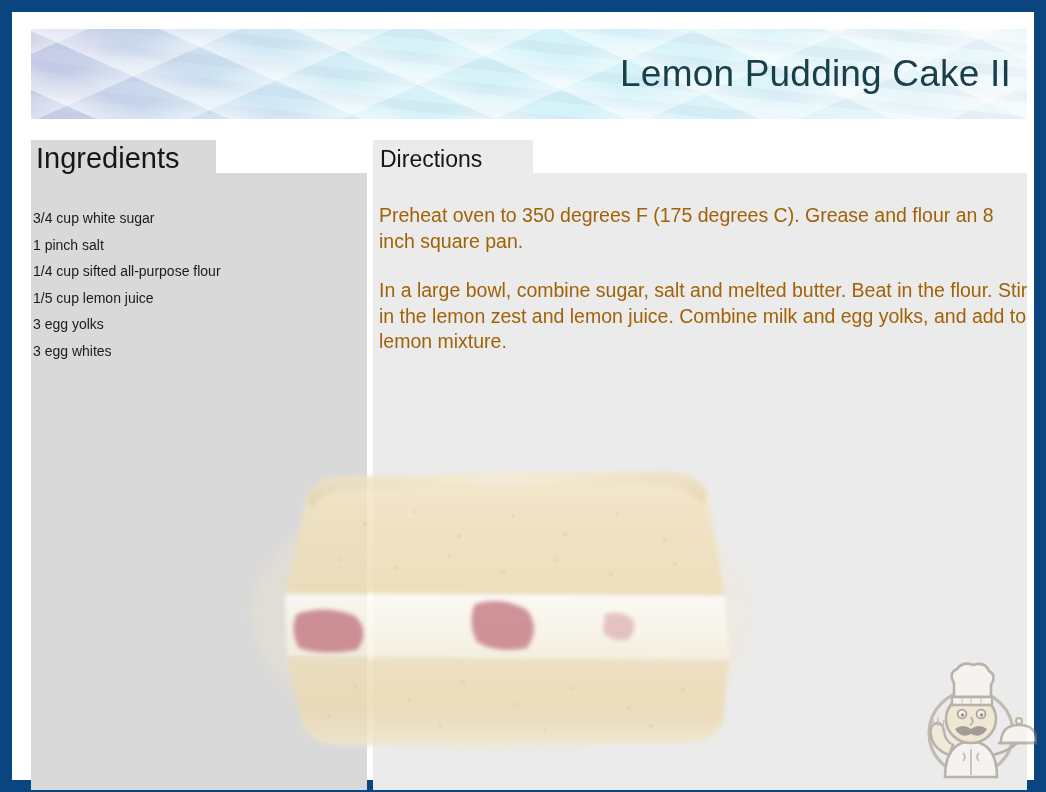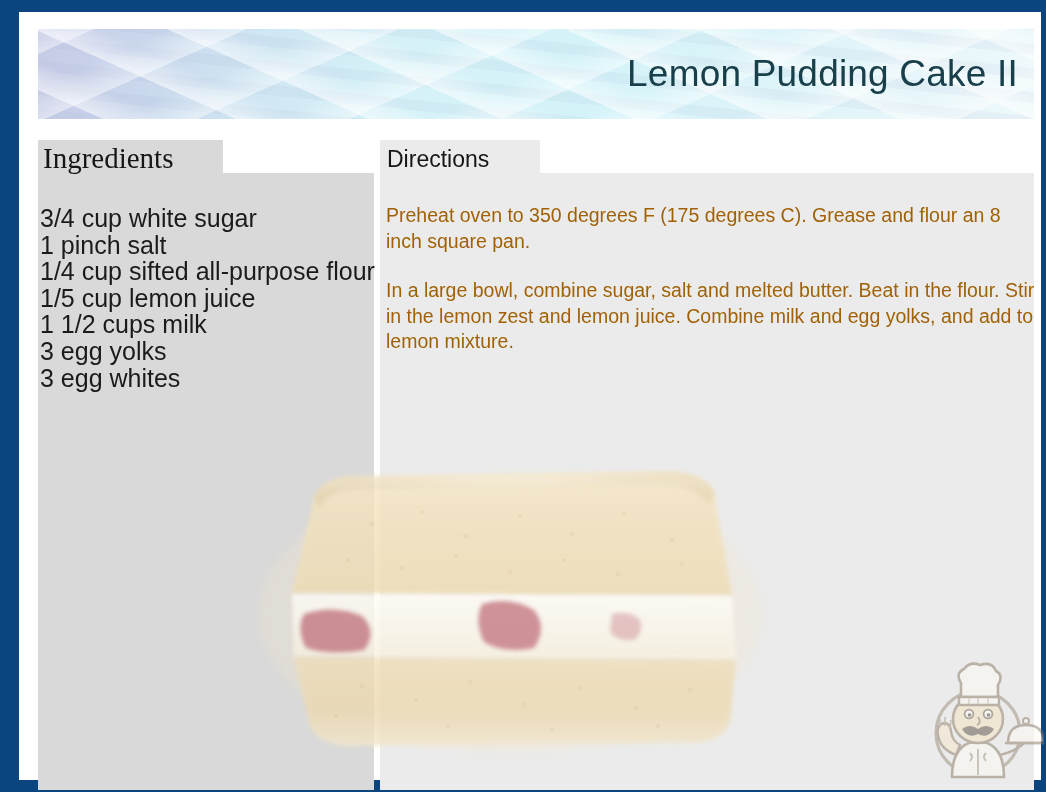--- a/index.html
+++ b/index.html
@@ -9,21 +9,21 @@
   body {
     width: 1046px;
     height: 792px;
     overflow: hidden;
     background: #0b4580;
     font-family: "Liberation Sans", sans-serif;
   }
 
   #card {
     position: absolute;
-    left: 7px; top: 0;
+    left: 0; top: 0;
     width: 874px;
     height: 792px;
     background: #0b4580;
   }
 
   
   #page {
     position: absolute;
     left: 12px;
     top: 12px;
@@ -98,30 +98,29 @@
     background: #d9d9d9;
   }
   #ingredients-heading {
     position: absolute;
     left: 24px;
     top: 129px;
     font-size: 29px;
     color: #161616;
     line-height: 34px;
     white-space: nowrap;
-    font-family: Liberation Serif, serif;
   }
   #ingredients-list {
     position: absolute;
     left: 21px;
     top: 193px;
     width: 325px;
   }
   #ingredients-list .ing-item {
-    font-size: 25px;
+    font-size: 14px;
     line-height: 26.6px;
     color: #1b1b1b;
     white-space: nowrap;
   }
 
   #directions-panel {
     left: 361px;
     top: 161px;
     width: 654px;
     height: 617px;
@@ -191,21 +190,20 @@
     </div>
 
     <div id="ingredients-tab"></div>
     <div id="ingredients-panel" class="panel"></div>
     <div id="ingredients-heading">Ingredients</div>
     <div id="ingredients-list">
       <div class="ing-item">3/4 cup white sugar</div>
       <div class="ing-item">1 pinch salt</div>
       <div class="ing-item">1/4 cup sifted all-purpose flour</div>
       <div class="ing-item">1/5 cup lemon juice</div>
-      <div class="ing-item">1 1/2 cups milk</div>
       <div class="ing-item">3 egg yolks</div>
       <div class="ing-item">3 egg whites</div>
     </div>
 
     <div id="directions-tab"></div>
     <div id="directions-panel" class="panel"></div>
     <div id="directions-heading">Directions</div>
     <div id="directions-body">
       <p class="dir-step">Preheat oven to 350 degrees F (175 degrees C). Grease and flour an 8 inch square pan.</p>
       <p class="dir-step">In a large bowl, combine sugar, salt and melted butter. Beat in the flour. Stir in the lemon zest and lemon juice. Combine milk and egg yolks, and add to lemon mixture.</p>

